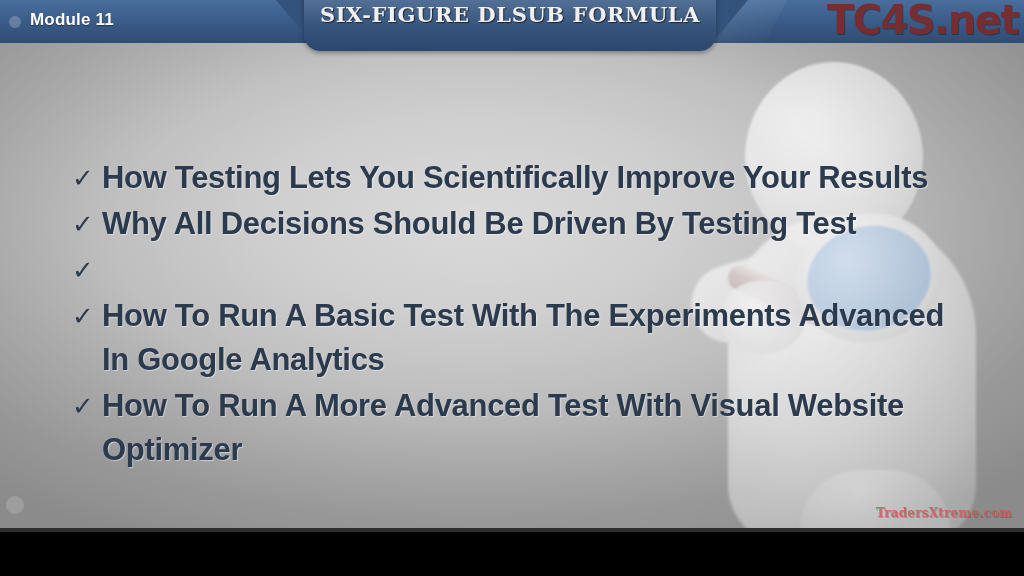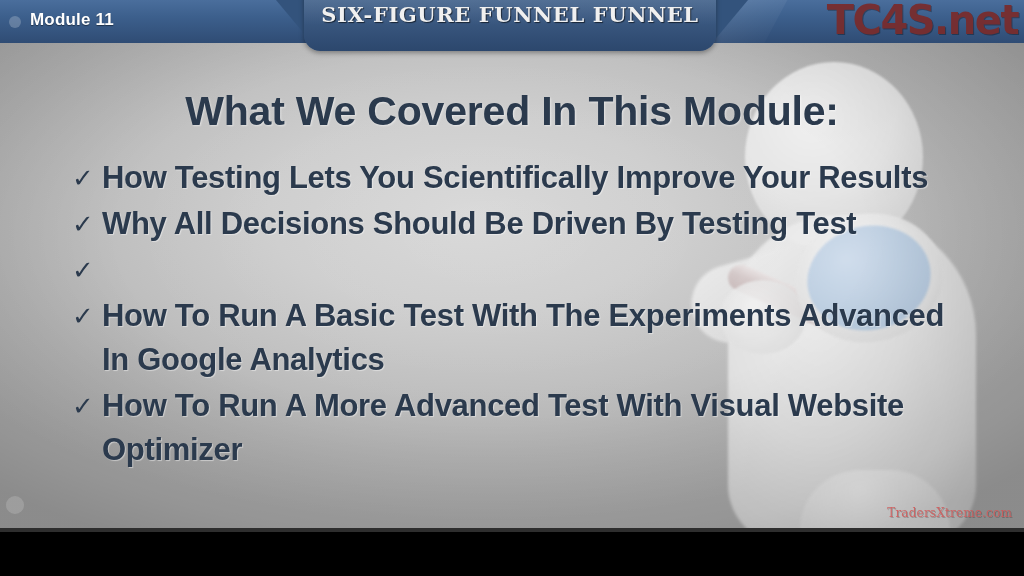--- a/index.html
+++ b/index.html
@@ -247,21 +247,21 @@
     letter-spacing: -1px;
     color: #d92121;
     -webkit-text-stroke: 3px #ffffff;
     paint-order: stroke fill;
     text-shadow: 2px 2px 2px rgba(0,0,0,.35);
   }
   .footer-watermark {
     position: absolute;
     right: 12px; bottom: 12px;
     font-family: "DejaVu Serif", serif;
-    font-weight: normal;
+    font-weight: bold;
     font-size: 12px;
     color: #d05757;
     letter-spacing: .2px;
     text-shadow: 1px 1px 0 rgba(0,0,0,.25);
     opacity: .85;
   }
   .bottom-strip {
     position: absolute;
     left: 0; bottom: 0;
     width: 1024px; height: 4px;
@@ -294,24 +294,23 @@
 
   <div class="header-bar">
     <div class="module-dot"></div>
     <div class="module-label">Module 11</div>
     <div class="brand-watermark">TC4S.net</div>
   </div>
 
   <div class="banner-wing wing-l"></div>
   <div class="banner-wing wing-r"></div>
   <div class="banner">
-    <div class="banner-title">SIX-FIGURE FUNNEL FUNNEL</div>
+    <div class="banner-title">SIX-FIGURE DLSUB FORMULA</div>
   </div>
 
-  <div class="slide-title">What We Covered In This Module:</div>
 
   <div class="bullets">
     <div class="bullet">
       <span class="check">✓</span>
       <span class="btext">How Testing Lets You Scientifically Improve Your Results</span>
     </div>
     <div class="bullet">
       <span class="check">✓</span>
       <span class="btext">Why All Decisions Should Be Driven By Testing Test</span>
     </div>

